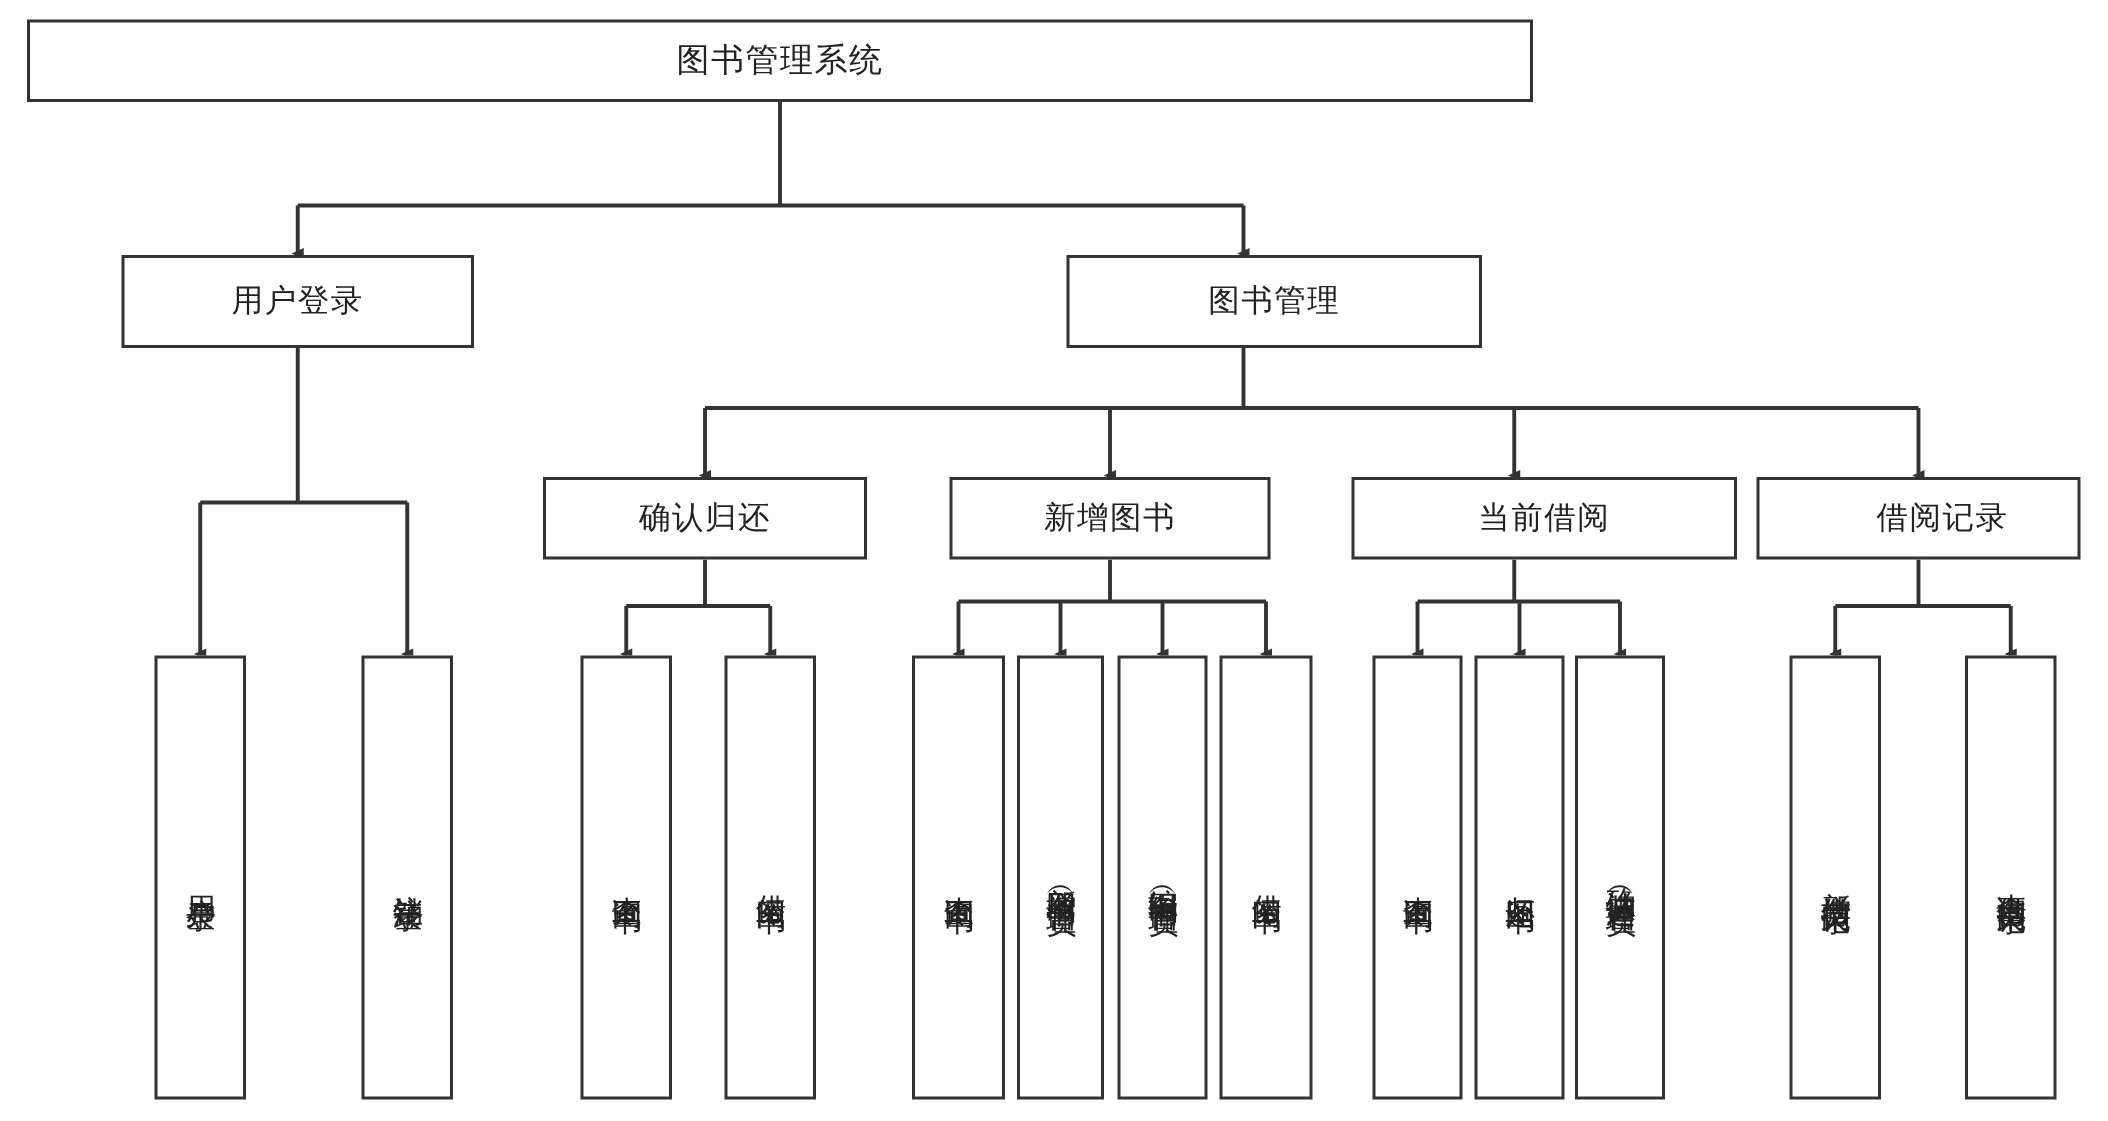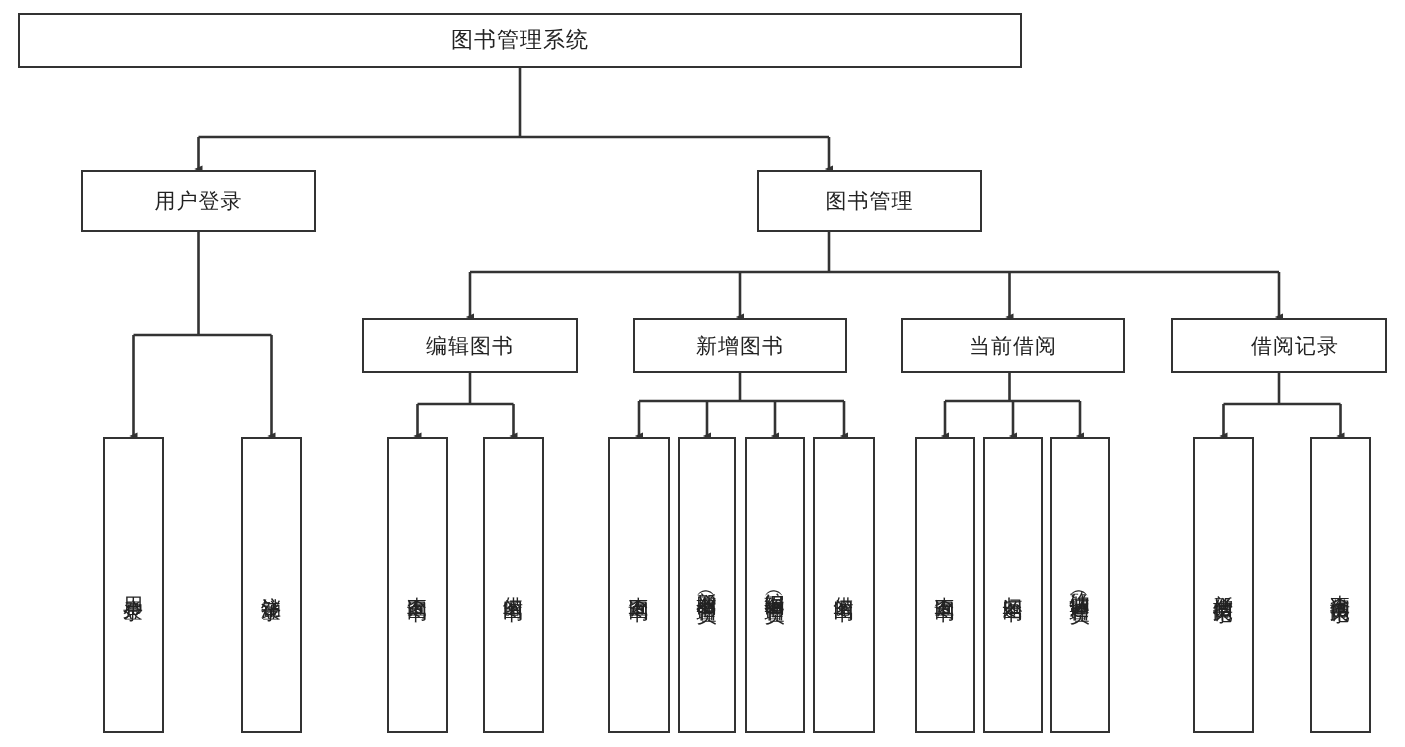--- a/index.html
+++ b/index.html
@@ -109,30 +109,30 @@
         <line x1="1340.5" y1="404" x2="1340.5" y2="436" stroke="#333333" stroke-width="2.6" marker-end="url(#arrowhead)"></line>
       </g>
   </svg>
   <div id="node-layer">
       <div class="node-box level-0" style="left: 18px; top: 13px; width: 1004px; height: 55px;">
         <span class="node-label">图书管理系统</span>
       </div>
       <div class="node-box level-1" style="left: 81px; top: 170px; width: 235px; height: 62px;">
         <span class="node-label">用户登录</span>
       </div>
-      <div class="node-box level-1" style="left: 711px; top: 170px; width: 225px; height: 62px; margin-left: 46px;">
+      <div class="node-box level-1" style="left: 711px; top: 170px; width: 277px; height: 62px;">
         <span class="node-label">图书管理</span>
       </div>
       <div class="node-box level-2" style="left: 362px; top: 318px; width: 216px; height: 55px;">
-        <span class="node-label">编辑图书</span>
+        <span class="node-label">确认归还</span>
       </div>
       <div class="node-box level-2" style="left: 633px; top: 318px; width: 214px; height: 55px;">
         <span class="node-label">新增图书</span>
       </div>
-      <div class="node-box level-2" style="left: 901px; top: 318px; width: 224px; height: 55px;">
+      <div class="node-box level-2" style="left: 901px; top: 318px; width: 257px; height: 55px;">
         <span class="node-label">当前借阅</span>
       </div>
       <div class="node-box level-2" style="left: 1171px; top: 318px; width: 216px; height: 55px; padding-left: 32px;">
         <span class="node-label">借阅记录</span>
       </div>
       <div class="node-box level-3 vertical" style="left: 103px; top: 437px; width: 61px; height: 296px;">
         <span class="node-label">用户登录</span>
       </div>
       <div class="node-box level-3 vertical" style="left: 241px; top: 437px; width: 61px; height: 296px;">
         <span class="node-label">注销登录</span>

